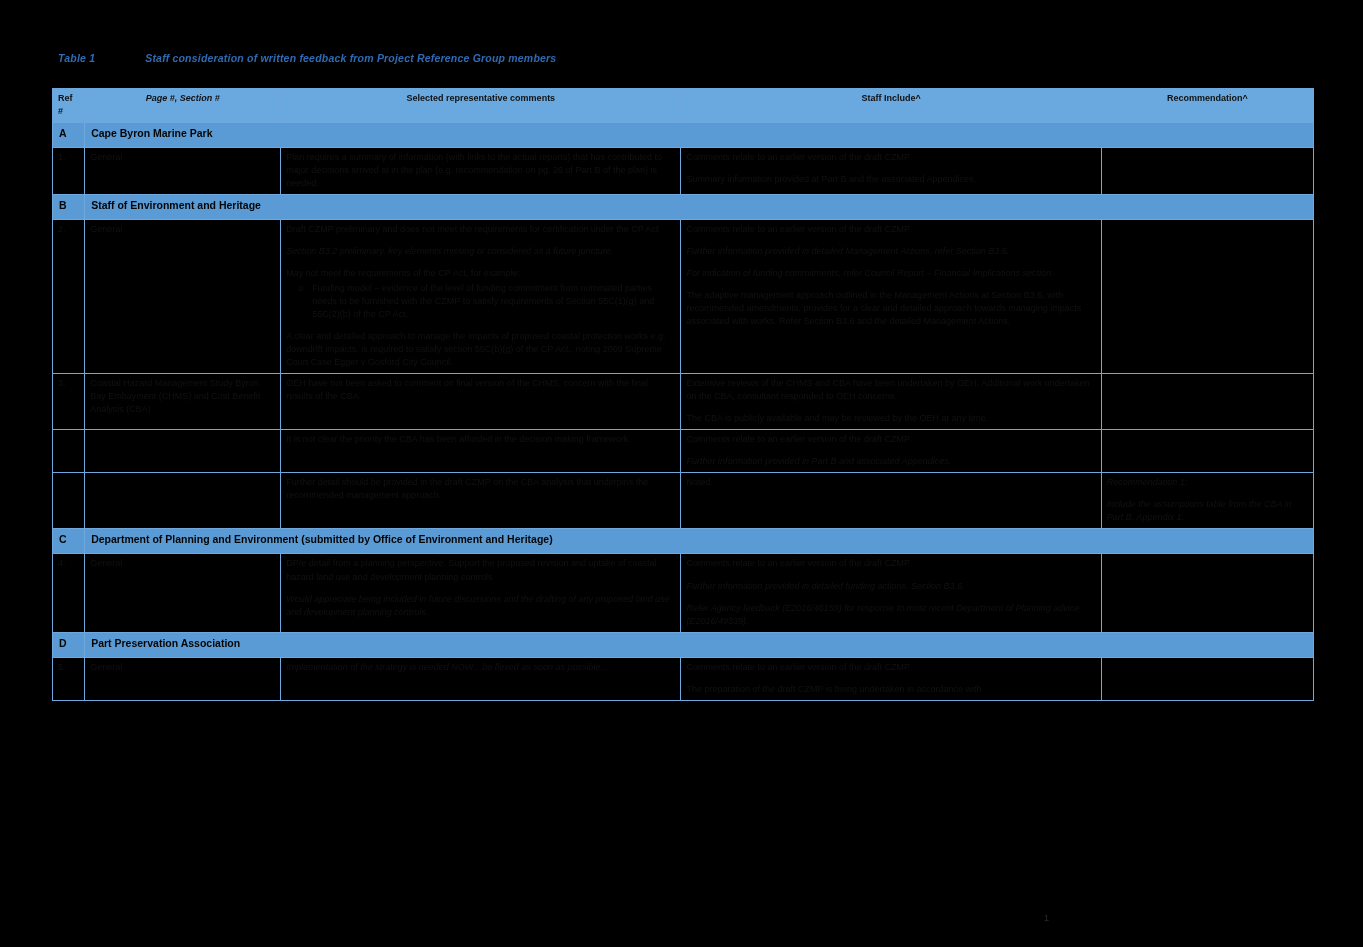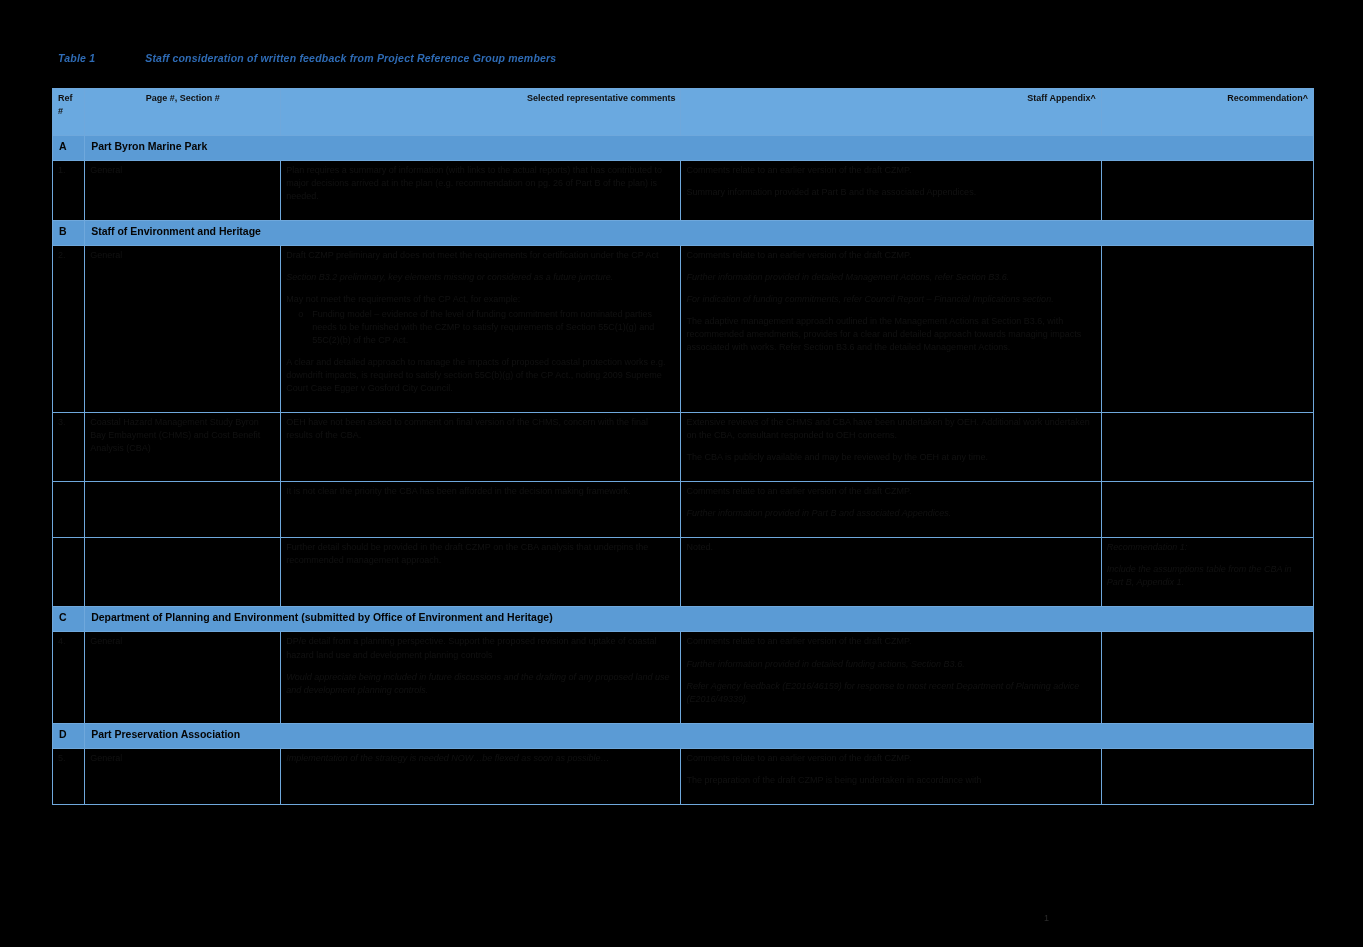--- a/index.html
+++ b/index.html
@@ -40,36 +40,36 @@
     top: 88px;
     left: 52px;
     width: 1262px;
     border-collapse: collapse;
     table-layout: fixed;
     background: #000000;
   }
   table.main td, table.main th {
     border: 1px solid #6fa8dc;
     vertical-align: top;
-    padding: 3px 5px 17px 5px;
+    padding: 3px 5px 4px 5px;
     font-size: 9px;
     line-height: 1.42;
     color: #111111;
   }
   thead th {
     background: #6aa9e0;
     color: #0a0a0a;
     font-weight: bold;
     font-size: 10.5px;
-    text-align: right;
+    text-align: center;
     padding: 5px 6px;
     height: 22px;
   }
   thead th.c-ref { text-align: left; }
-  thead th.c-page { text-align: center; }
+  thead th.c-page { text-align: center; font-style: italic; }
   tr.section td {
     background: #5b9bd5;
     color: #050505;
     font-weight: bold;
     font-size: 10.5px;
     padding: 3px 6px;
     height: 18px;
   }
   tr.section td.sec-letter {
     padding-left: 6px;
@@ -129,28 +129,28 @@
       <col class="col-page">
       <col class="col-comment">
       <col class="col-staff">
       <col class="col-rec">
     </colgroup>
     <thead>
       <tr>
         <th class="c-ref">Ref #</th>
         <th class="c-page">Page #, Section #</th>
         <th>Selected representative comments</th>
-        <th>Staff Appendix^</th>
+        <th>Staff Include^</th>
         <th>Recommendation^</th>
       </tr>
     </thead>
     <tbody id="table-body">
         <tr class="section">
           <td class="sec-letter">A</td>
-          <td colspan="4">Part Byron Marine Park</td>
+          <td colspan="4">Cape Byron Marine Park</td>
         </tr>
         <tr>
           <td class="cell">1.</td>
           <td class="cell">General</td>
           <td class="cell">
             <span class="txt">Plan requires a summary of information (with links to the actual reports) that has contributed to major decisions arrived at in the plan (e.g. recommendation on pg. 26 of Part B of the plan) is needed.</span>
           </td>
           <td class="cell">
             <span class="txt">Comments relate to an earlier version of the draft CZMP.</span>
             <span class="txt gap">Summary information provided at Part B and the associated Appendices.</span>

